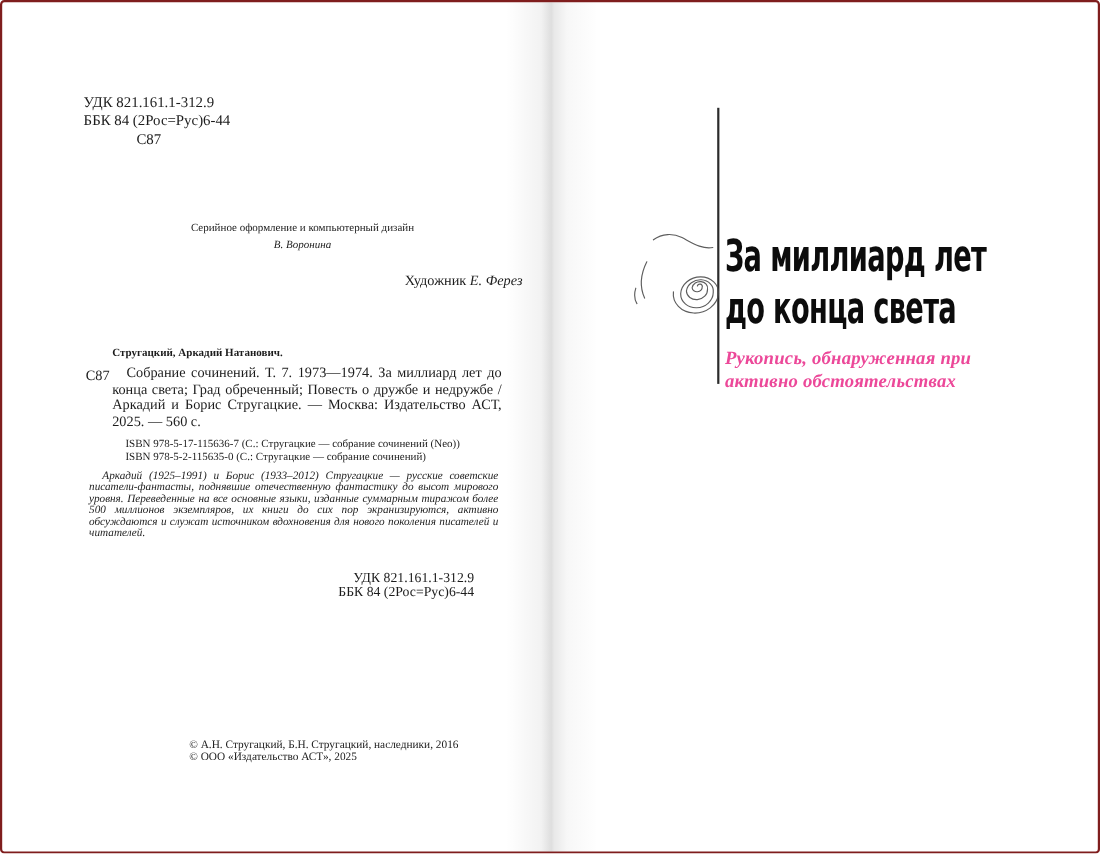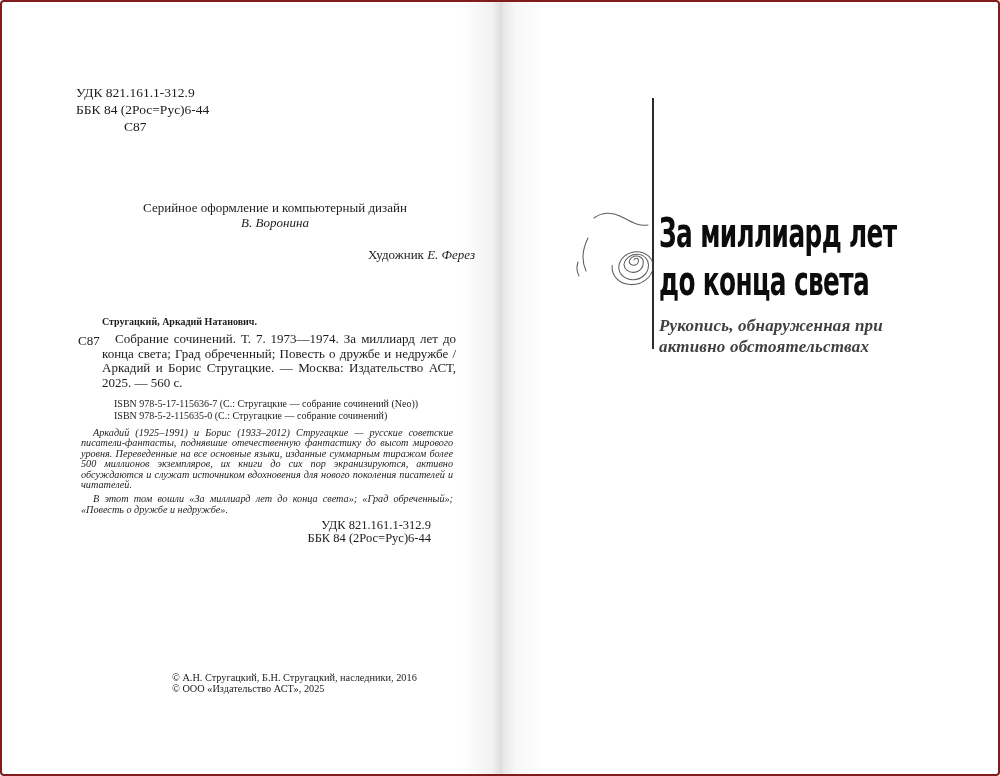--- a/index.html
+++ b/index.html
@@ -22,21 +22,21 @@
       rgba(0,0,0,0.13) 49%,
       rgba(0,0,0,0.09) 52%,
       rgba(0,0,0,0.03) 66%,
       rgba(0,0,0,0) 100%);
     pointer-events:none;
   }
   .abs{position:absolute;}
   
   .udk-top{left:74px;top:82px;font-size:13.5px;line-height:17px;white-space:nowrap;}
   .udk-top .indent{padding-left:48px;}
-  .credits{left:73px;top:198px;width:400px;text-align:center;font-size:13px;line-height:15px;}
+  .credits{left:73px;top:198px;width:400px;text-align:center;font-size:10px;line-height:15px;}
   .credits .it{font-style:italic;}
   .artist-line{left:73px;top:245px;width:400px;text-align:right;font-size:13px;}
   .artist-line .it{font-style:italic;}
   .author-heading{left:100px;top:314px;font-size:10px;font-weight:bold;white-space:nowrap;}
   .catalog-code{left:76px;top:331px;font-size:13px;}
   .catalog-entry{left:100px;top:330px;width:354px;font-size:13px;line-height:14.6px;text-align:justify;text-indent:13px;}
   .isbn-block{left:112px;top:396px;font-size:10px;line-height:11.5px;white-space:nowrap;}
   .annotation{left:79px;top:426px;width:372px;font-size:10.2px;line-height:10.4px;text-align:justify;font-style:italic;}
   .annotation p{margin:0;text-indent:12px;}
   .annotation p + p{margin-top:4px;}
@@ -54,21 +54,21 @@
     color:#0c0c0c;
     transform:scaleX(0.62);
     transform-origin:left top;
     white-space:nowrap;
   }
   .book-subtitle{
     left:657px;top:314px;
     font-size:17px;line-height:20.5px;
     font-weight:bold;font-style:italic;
     letter-spacing:0.2px;
-    color:#404040;
+    color:#ec4899;
     white-space:nowrap;
   }
 </style>
 </head>
 <body>
 
 <div class="spread">
 
   <div>
 
@@ -94,21 +94,20 @@
 
     <div class="abs catalog-entry">Собрание сочинений. Т. 7. 1973—1974. За миллиард лет до конца света; Град обреченный; Повесть о дружбе и недруж­бе / Аркадий и Борис Стругацкие. — Москва: Издательство АСТ, 2025. — 560 с.</div>
 
     <div class="abs isbn-block">
       <div>ISBN 978-5-17-115636-7 (С.: Стругацкие — собрание сочинений (Neo))</div>
       <div>ISBN 978-5-2-115635-0 (С.: Стругацкие — собрание сочинений)</div>
     </div>
 
     <div class="abs annotation">
       <p>Аркадий (1925–1991) и Борис (1933–2012) Стругацкие — русские совет­ские писатели-фантасты, поднявшие отечественную фантастику до высот ми­рового уровня. Переведенные на все основные языки, изданные суммарным тиражом более 500 миллионов экземпляров, их книги до сих пор экранизи­руются, активно обсуждаются и служат источником вдохновения для нового поколения писателей и читателей.</p>
-      <p>В этот том вошли «За миллиард лет до конца света»; «Град обреченный»; «Повесть о дружбе и недружбе».</p>
     </div>
 
     <div class="abs udk-bottom">
       <div>УДК 821.161.1-312.9</div>
       <div>ББК 84 (2Рос=Рус)6-44</div>
     </div>
 
     <div class="abs copyright">
       <div>© А.Н. Стругацкий, Б.Н. Стругацкий, наследники, 2016</div>
       <div>© ООО «Издательство АСТ», 2025</div>

